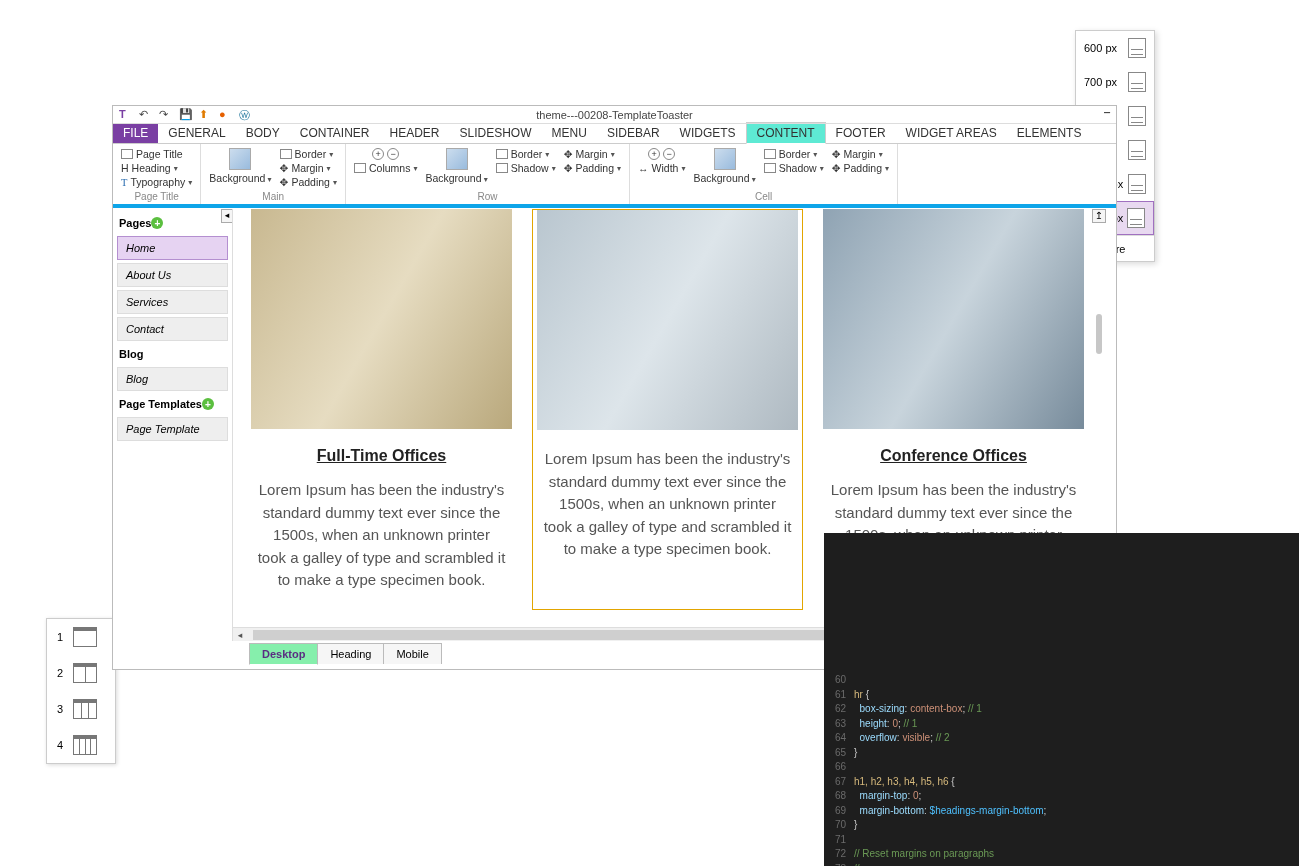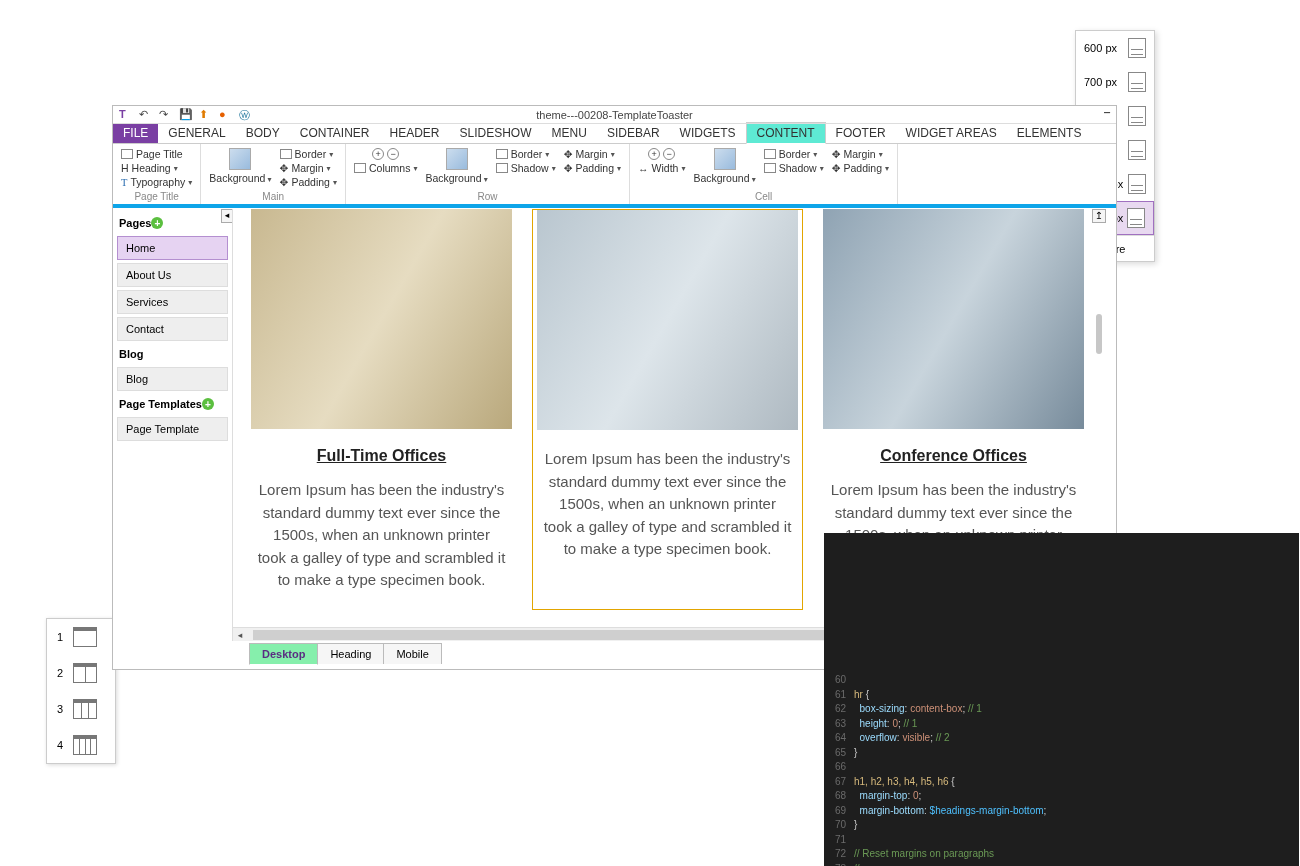--- a/index.html
+++ b/index.html
@@ -51,21 +51,21 @@
 .bigbtn .bicon { width:22px; height:22px; border:1px solid #aaa; background:linear-gradient(135deg,#cde,#9bd); }
 .pm { width:12px; height:12px; border:1px solid #888; border-radius:50%; display:inline-flex; align-items:center; justify-content:center; font-size:9px; line-height:1; cursor:pointer; }
 .dd::after { content:" \25BE"; font-size:8px; color:#555; }
 .mini-ico { width:12px; height:10px; border:1px solid #888; display:inline-block; }
 
 
 .workspace { position:absolute; top:103px; bottom:28px; left:0; right:0; display:flex; }
 .sidepanel { width:120px; border-right:1px solid #ddd; font-size:11px; padding:4px; overflow:hidden; position:relative; }
 .sidepanel .sec-title { font-weight:bold; font-size:11px; padding:4px 2px; display:flex; justify-content:flex-start; align-items:center; }
 .add { width:12px; height:12px; background:#5bbf3f; color:#fff; border-radius:50%; font-size:10px; display:flex; align-items:center; justify-content:center; }
-.navitem { background:#eee; border:1px solid #ddd; padding:5px 8px; margin:3px 0; cursor:pointer; }
+.navitem { background:#eee; border:1px solid #ddd; padding:5px 8px; margin:3px 0; cursor:pointer;font-style:italic; }
 .navitem.active { background:#e6d3f2; border:1px solid #b48fd0; }
 .collapse-tab { position:absolute; top:0; right:-1px; width:12px; height:14px; border:1px solid #aaa; background:#f5f5f5; font-size:9px; text-align:center; cursor:pointer; }
 
 .canvas-wrap { flex:1; position:relative; overflow:hidden; background:#fff; }
 .expand-tab { position:absolute; top:0; right:10px; width:14px; height:14px; border:1px solid #aaa; background:#f5f5f5; font-size:10px; text-align:center; cursor:pointer; }
 .canvas { position:absolute; top:0; left:6px; right:20px; bottom:16px; overflow:hidden; }
 .scroll-h { position:absolute; left:0; right:14px; bottom:0; height:14px; background:#f0f0f0; border-top:1px solid #ddd; }
 .scroll-h .thumb { position:absolute; top:2px; left:20px; width:85%; height:10px; background:#cfcfcf; }
 .scroll-h .arrow { position:absolute; top:0; width:14px; height:14px; display:flex; align-items:center; justify-content:center; font-size:9px; color:#555; cursor:pointer; }
 .scroll-v { position:absolute; top:0; right:14px; bottom:14px; width:6px; background:transparent; }

